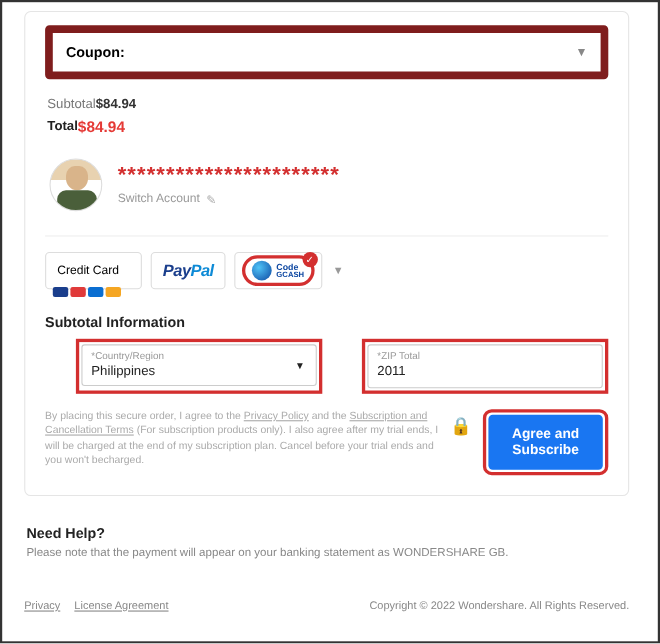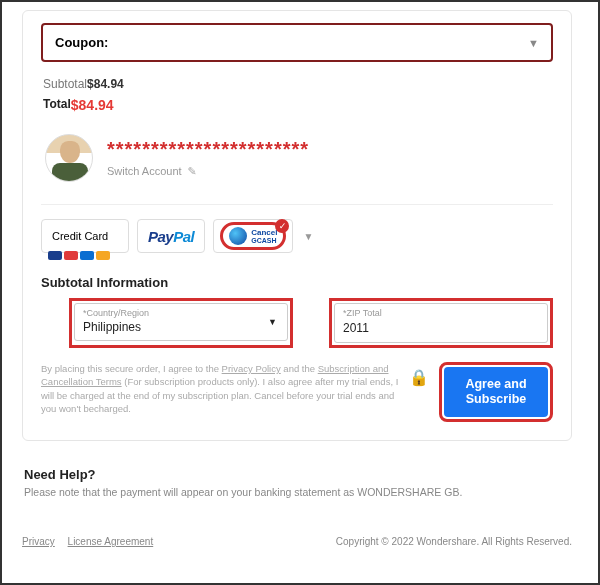--- a/index.html
+++ b/index.html
@@ -49,21 +49,21 @@
   .help-icon {
     display: inline-flex;
     width: 12px; height: 12px;
     border: 1px solid #888;
     border-radius: 50%;
     font-size: 8px;
     align-items: center; justify-content: center;
     color: #888;
   }
   .coupon-row {
-    border: 2px solid #7f1d1d;
+    border: 7px solid #7f1d1d;
     border-radius: 4px;
     padding: 10px 12px;
     display: flex;
     justify-content: space-between;
     align-items: center;
     font-size: 13px;
     font-weight: 600;
     margin-bottom: 8px;
   }
   .chevron-down {
@@ -362,21 +362,21 @@
             </div>
           </div>
           <div class="pay-btn">
             <span class="paypal-text"><span class="pp1">Pay</span><span class="pp2">Pal</span></span>
           </div>
           <div class="gcash-btn">
             <div class="gcash-circle">
               <div class="gcash-check">✓</div>
               <div class="globe-icon"></div>
               <div>
-                <div class="gcash-label">Cancel</div>
+                <div class="gcash-label">Code</div>
                 <div class="gcash-sub">GCASH</div>
               </div>
             </div>
           </div>
           <span class="pay-more">▼</span>
         </div>
 
         <div class="section-title">Subtotal Information</div>
 
         <div class="billing-row">

